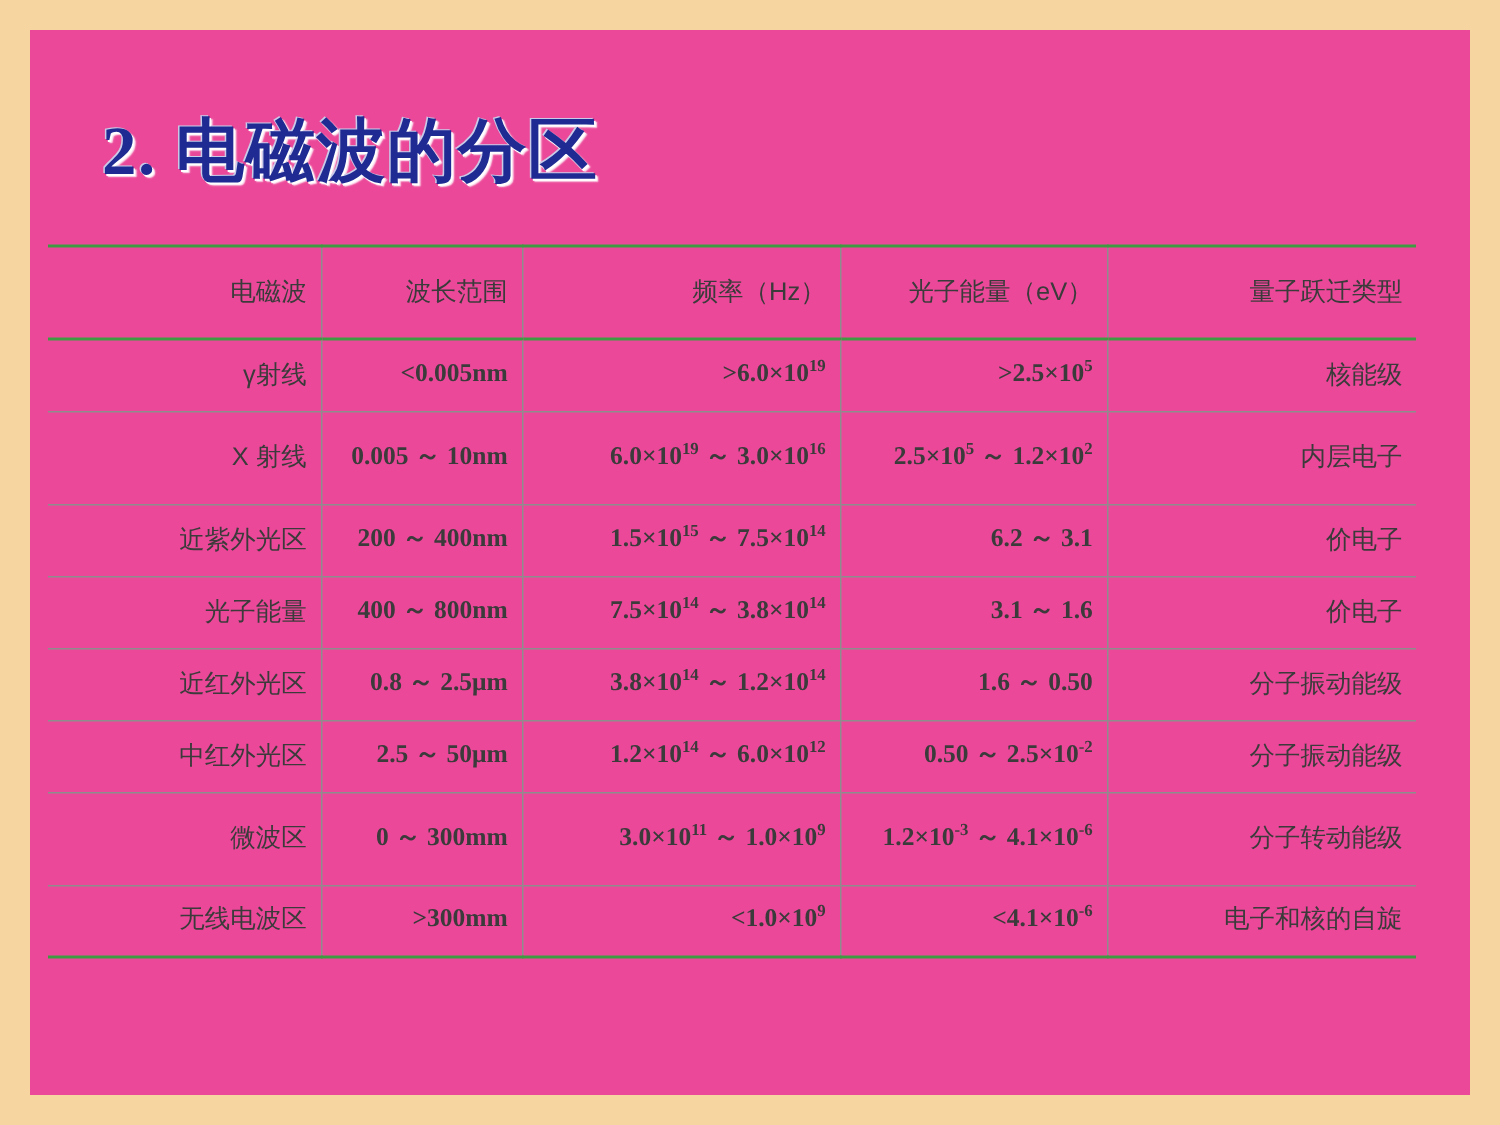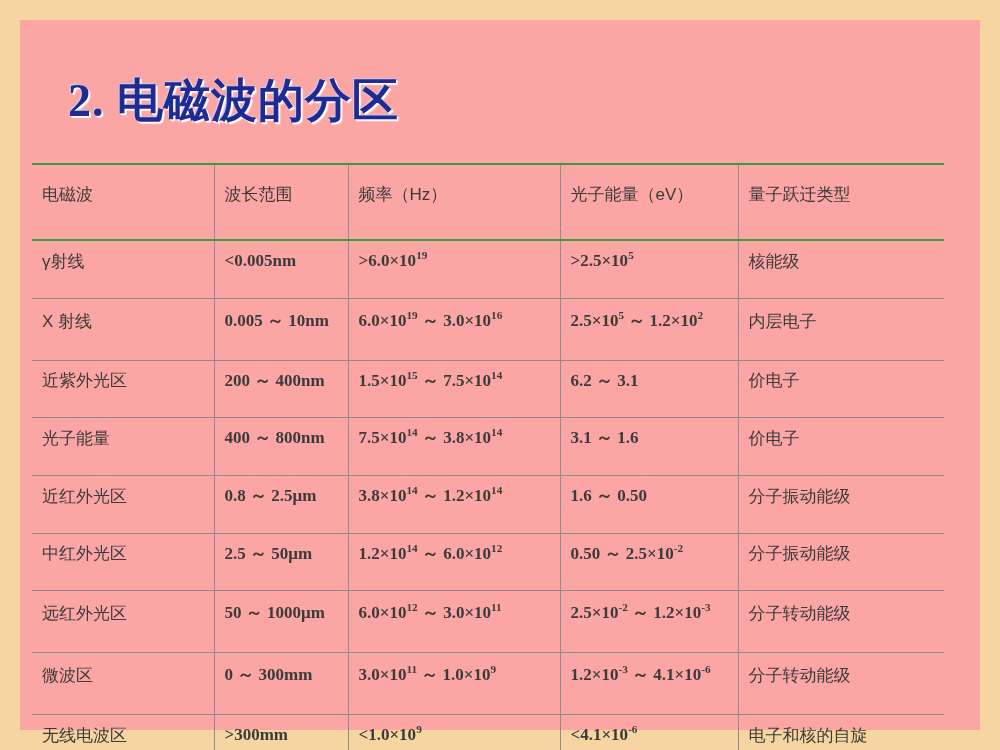--- a/index.html
+++ b/index.html
@@ -13,21 +13,21 @@
     font-family: "Liberation Sans", sans-serif;
     overflow: hidden;
   }
 
   
   #slide {
     position: relative;
     width: 1000px;
     height: 750px;
     box-sizing: border-box;
-    background: #fca5a5;
+    background: #ec4899;
     border: 20px solid #f7d5a0;
   }
 
   
   #title {
     position: absolute;
     left: 48px;
     top: 50px;
     font-family: "Liberation Serif", serif;
     font-size: 46px;
@@ -52,23 +52,23 @@
     border-collapse: collapse;
     width: 912px;
     table-layout: fixed;
     border-top: 2px solid #3f9b42;
     border-bottom: 2px solid #3f9b42;
   }
   table#spectrum td,
   table#spectrum th {
     border-right: 1px solid #8d8d8d;
     border-bottom: 1px solid #8d8d8d;
-    padding: 8px 9px 24px 10px;
+    padding: 8px 9px 10px 10px;
     vertical-align: middle;
-    text-align: left;
+    text-align: right;
     color: #3b3b3b;
     word-break: break-word;
   }
   table#spectrum td:last-child,
   table#spectrum th:last-child {
     border-right: none;
   }
   table#spectrum tr:last-child td {
     border-bottom: none;
   }
@@ -186,27 +186,20 @@
             <td class="trans">分子振动能级</td>
           </tr>
           <tr>
             <td class="name red">中红外光区</td>
             <td class="num">2.5 ～ 50μm</td>
             <td class="num"><span>1.2×10</span><sup>14</sup><span> ～ 6.0×10</span><sup>12</sup></td>
             <td class="num"><span>0.50 ～ 2.5×10</span><sup>-2</sup></td>
             <td class="trans">分子振动能级</td>
           </tr>
           <tr class="tall">
-            <td class="name">远红外光区</td>
-            <td class="num">50 ～ 1000μm</td>
-            <td class="num"><span>6.0×10</span><sup>12</sup><span> ～ 3.0×10</span><sup>11</sup></td>
-            <td class="num"><span>2.5×10</span><sup>-2</sup><span> ～ 1.2×10</span><sup>-3</sup></td>
-            <td class="trans">分子转动能级</td>
-          </tr>
-          <tr class="tall">
             <td class="name">微波区</td>
             <td class="num">0 ～ 300mm</td>
             <td class="num"><span>3.0×10</span><sup>11</sup><span> ～ 1.0×10</span><sup>9</sup></td>
             <td class="num"><span>1.2×10</span><sup>-3</sup><span> ～ 4.1×10</span><sup>-6</sup></td>
             <td class="trans">分子转动能级</td>
           </tr>
           <tr>
             <td class="name red">无线电波区</td>
             <td class="num">&gt;300mm</td>
             <td class="num"><span>&lt;1.0×10</span><sup>9</sup></td>

